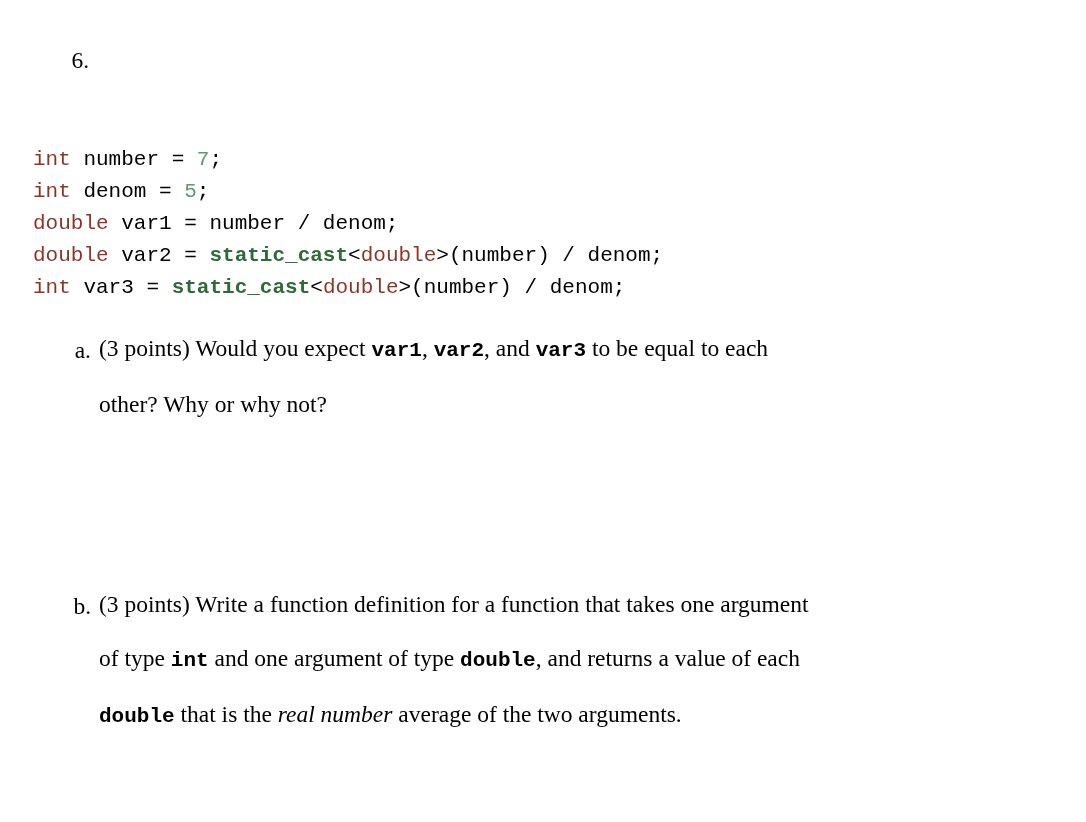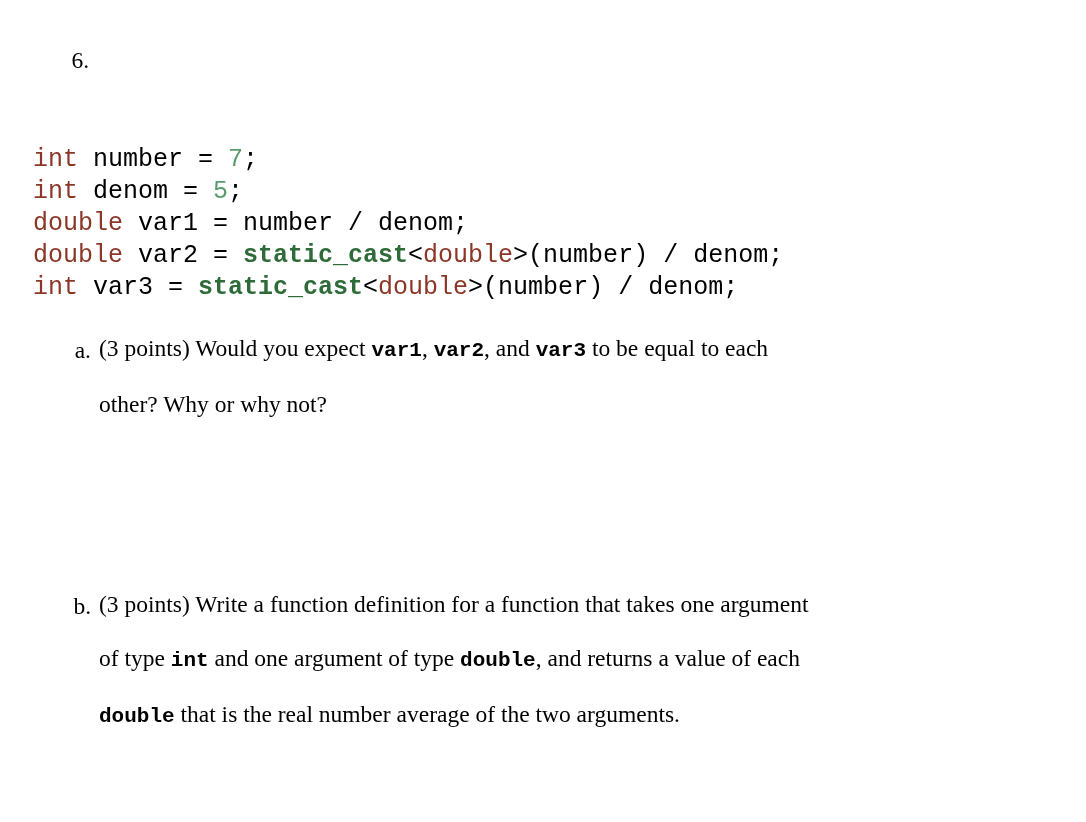--- a/index.html
+++ b/index.html
@@ -67,30 +67,31 @@
     height: 0;
   }
 
   .mono {
     font-family: "Liberation Mono", "DejaVu Sans Mono", monospace;
     font-weight: bold;
     font-size: 21px;
     letter-spacing: 0px;
   }
   .ital {
+    font-style: italic;
     margin-top: 27px;
   }
 
   
   .code-block {
     position: absolute;
     left: 33px;
     top: 144px;
     font-family: "Liberation Mono", "DejaVu Sans Mono", monospace;
-    font-size: 25px;
+    font-size: 21px;
     line-height: 32px;
     white-space: pre;
     color: #000000;
   }
   .code-line { display: block; white-space: pre; }
   .kw  { color: #8b3626; }
   .num { color: #5a9c6e; }
   .cast { color: #2f6b38; font-weight: bold; }
   .typ { color: #8b3626; }
 

